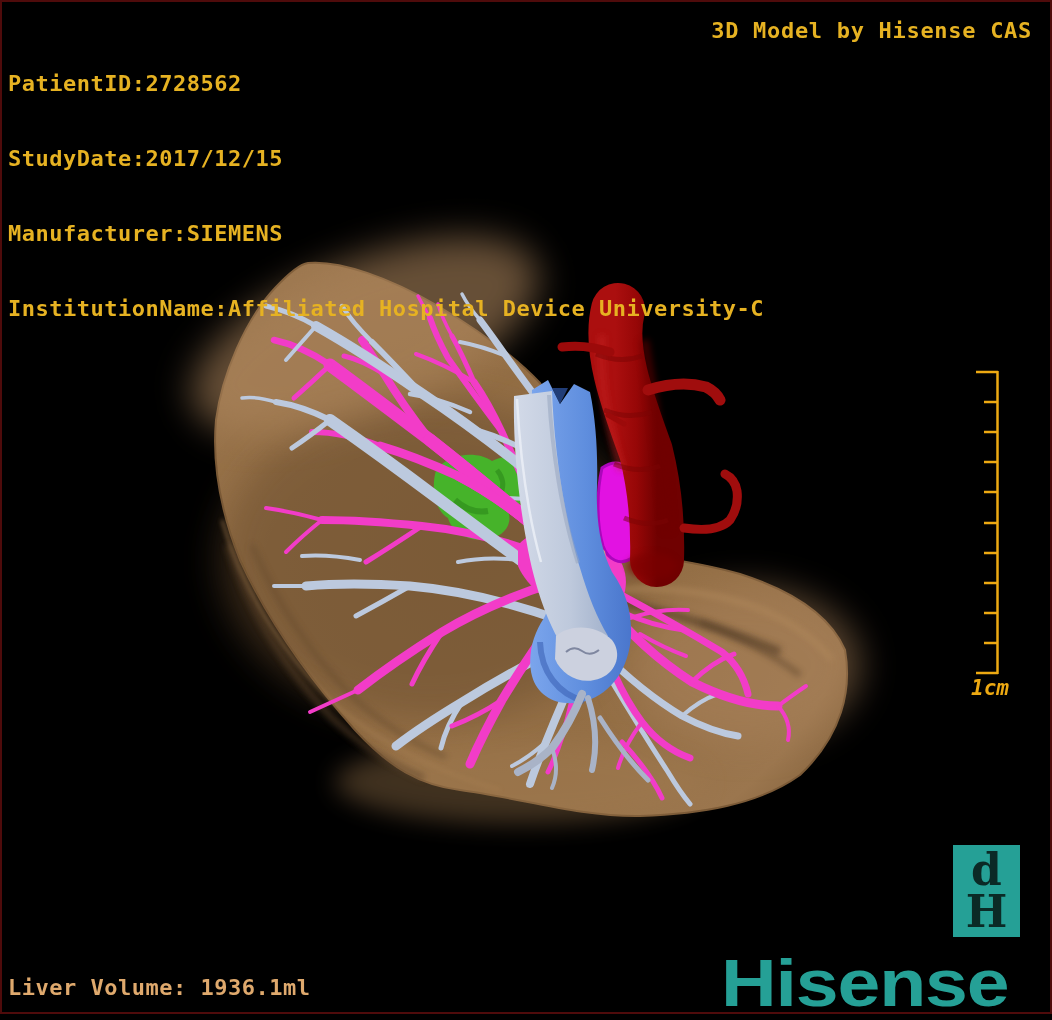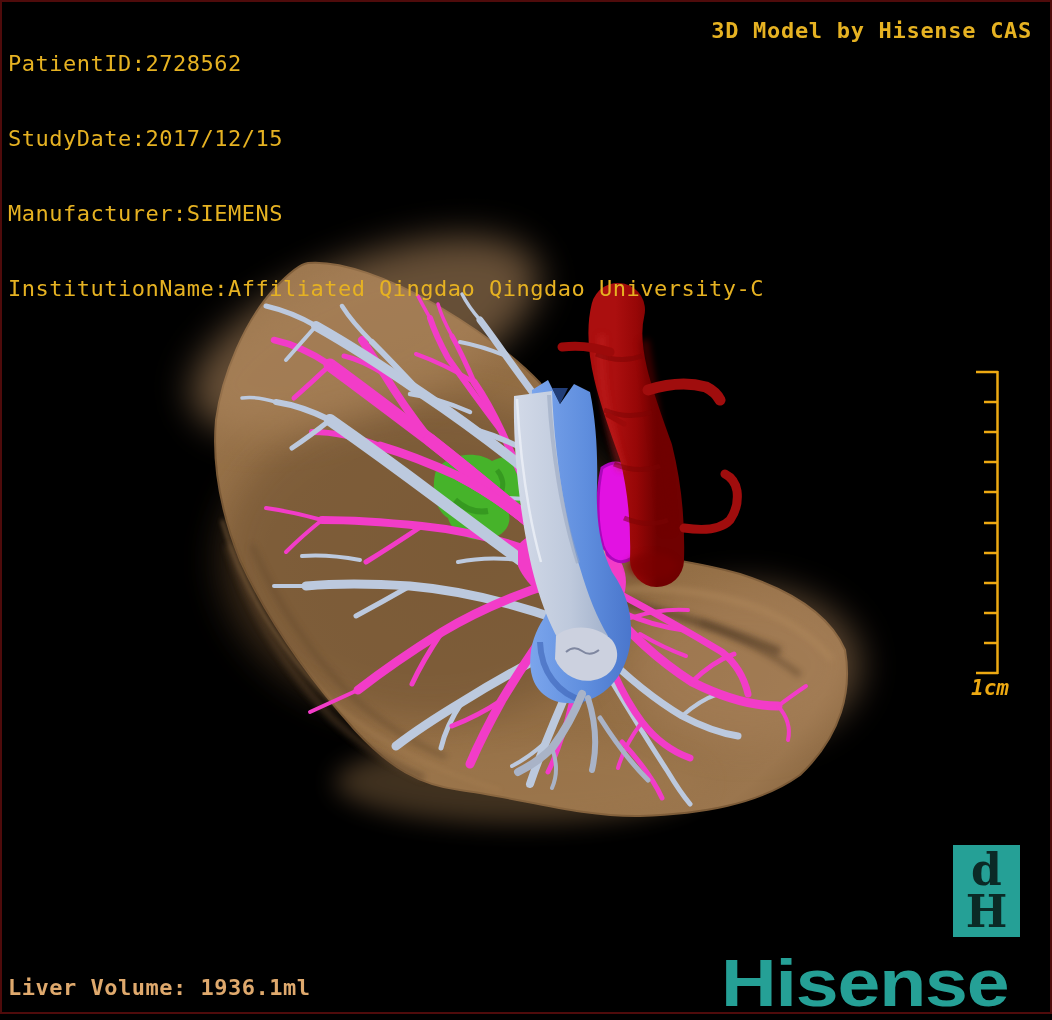--- a/index.html
+++ b/index.html
@@ -1,21 +1,21 @@
 <!DOCTYPE html>
 <html style="--annotation-text: #e6b222; --volume-text: #dfa96d; --scale-bar: #eda912; --brand-teal: #25a096; --border: #4f0b0b; --liver: #96714a; --portal-vein: #f23cc8; --hepatic-vein: #bcc9de; --ivc-blue: #6d9ae6; --aorta-red: #9c0c0c; --tumor-green: #46b32a; --lesion-magenta: #e212e2;"><head>
 <meta charset="utf-8">
 <style>
   html,body{margin:0;padding:0;background:#000;}
   .screen{position:relative;width:1052px;height:1020px;background:#000;overflow:hidden;
           font-family:"DejaVu Sans Mono","Liberation Mono",monospace;}
   .frame{position:absolute;left:0;top:0;right:0;bottom:6px;border:2px solid var(--border,#4f0b0b);
          pointer-events:none;z-index:30;}
-  .meta{position:absolute;left:8px;top:1px;z-index:20;color:var(--annotation-text,#e6b222);
-        font-size:22px;font-weight:normal;line-height:25px;letter-spacing:.5px;white-space:pre;}
+  .meta{position:absolute;left:8px;top:21px;z-index:20;color:var(--annotation-text,#e6b222);
+        font-size:22px;font-weight:bold;line-height:25px;letter-spacing:.5px;white-space:pre;}
   .title{position:absolute;top:18px;right:20px;z-index:20;color:var(--annotation-text,#e6b222);
          font-size:22px;font-weight:bold;letter-spacing:.7px;white-space:pre;}
   .volume{position:absolute;left:8px;top:975px;z-index:20;color:var(--volume-text,#dfa96d);
           font-size:22px;font-weight:bold;letter-spacing:.5px;text-align:right;}
   .scale-label{position:absolute;left:960px;top:676px;width:60px;text-align:center;z-index:20;
           color:var(--scale-bar,#eda912);font-size:21px;font-weight:bold;font-style:italic;}
   .logo-square{position:absolute;left:953px;top:845px;width:67px;height:92px;z-index:20;
           background:var(--brand-teal,#25a096);display:flex;flex-direction:column;align-items:center;
           justify-content:center;color:#0b2a26;font-family:"DejaVu Serif","Liberation Serif",serif;
           font-weight:bold;font-size:44px;line-height:42px;}
@@ -30,21 +30,21 @@
 </style>
 </head>
 <body>
 
 <div class="screen">
 
   <div class="meta">
     <div>PatientID:2728562</div>
     <div>StudyDate:2017/12/15</div>
     <div>Manufacturer:SIEMENS</div>
-    <div>InstitutionName:Affiliated Qingdao Qingdao University-C</div>
+    <div>InstitutionName:Affiliated Hospital Device University-C</div>
   </div>
 
   <div class="title">3D Model by Hisense CAS</div>
 
   <svg width="1052" height="1020" viewBox="0 0 1052 1020">
     <defs>
       <radialGradient id="liverG" cx="42%" cy="52%" r="75%">
         <stop offset="0" stop-color="#8d6941"></stop>
         <stop offset=".5" stop-color="#946f46"></stop>
         <stop offset=".8" stop-color="#9b764e"></stop>

